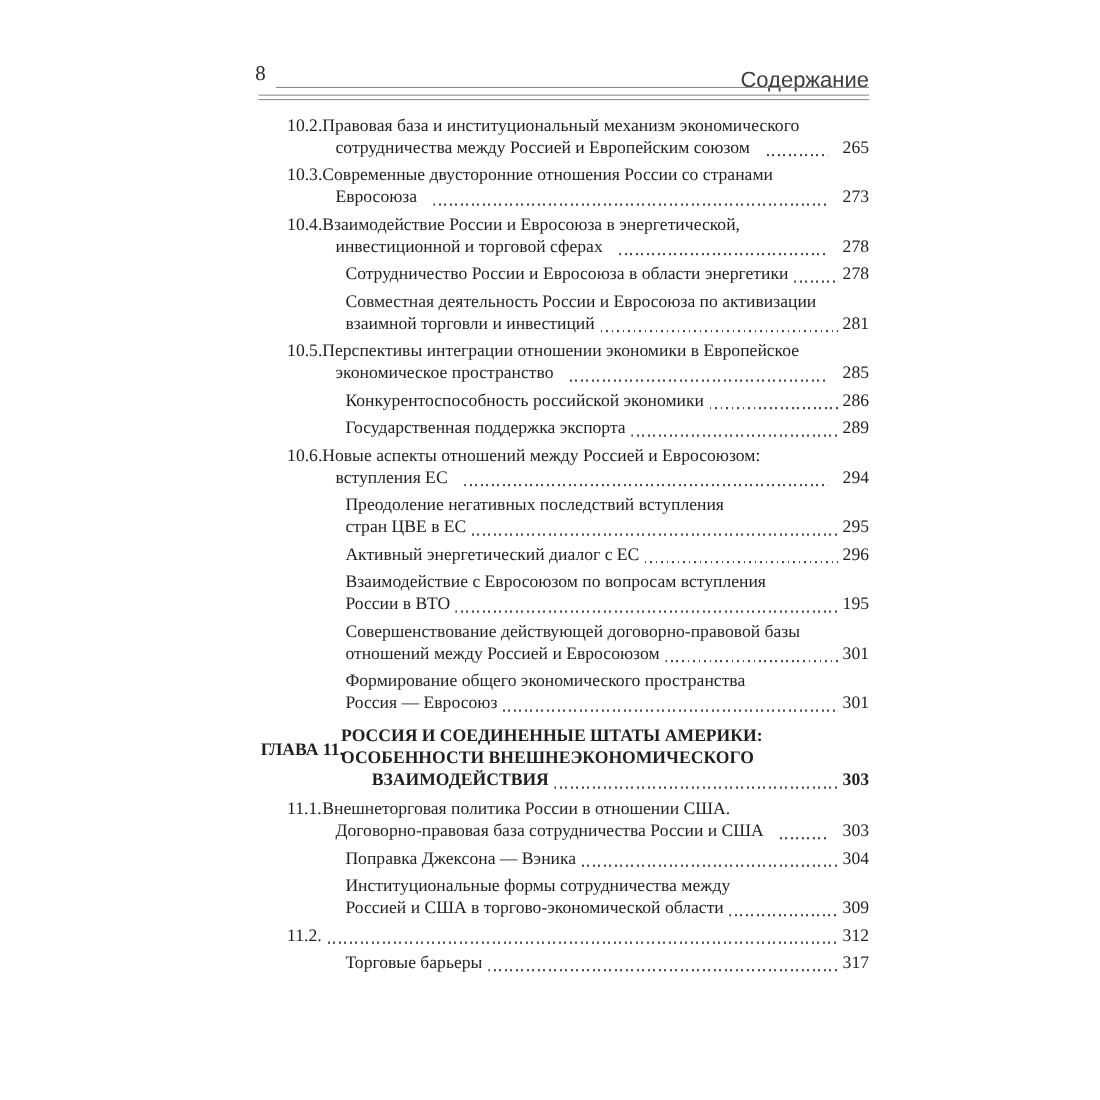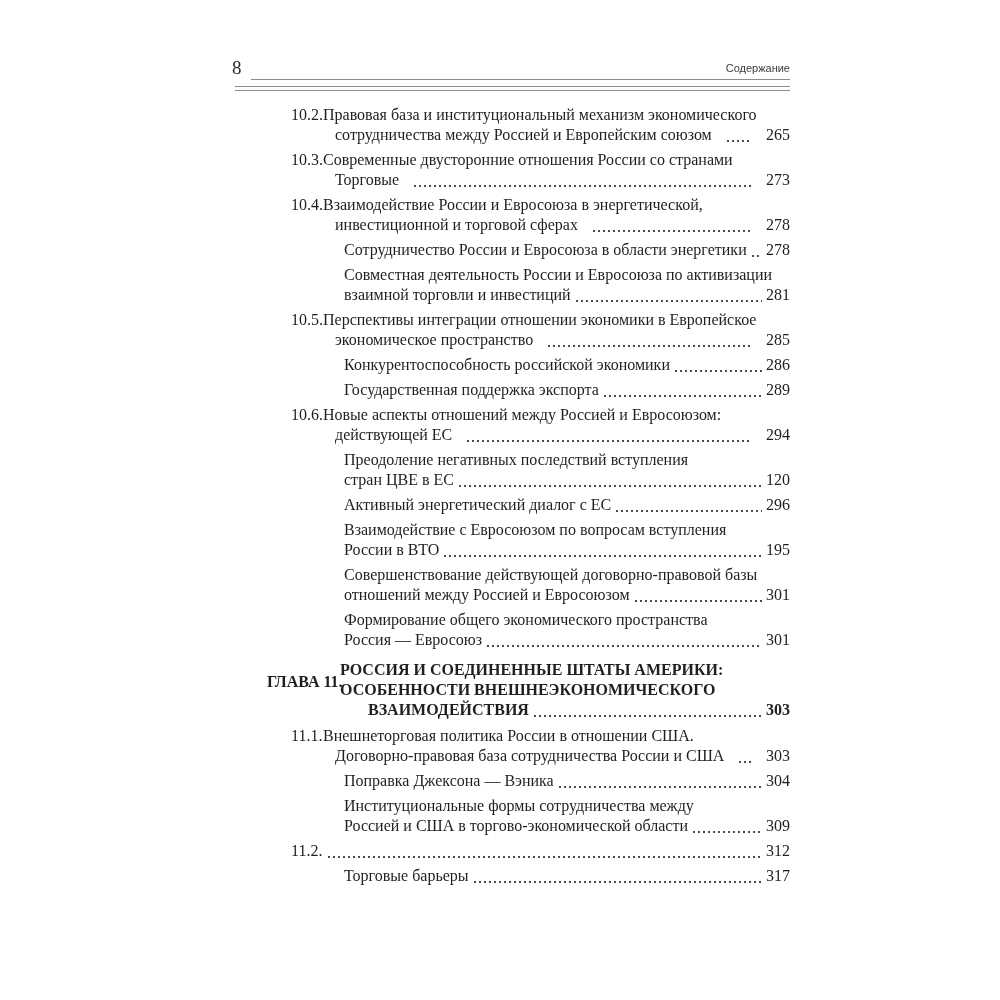--- a/index.html
+++ b/index.html
@@ -20,33 +20,33 @@
   }
   
   .hdr { position: relative; height: 34px; }
   .folio {
     position: absolute; left: -3px; top: 0;
     font-size: 19px; line-height: 20px; color: #2a2a2a;
   }
   .running {
     position: absolute; right: 0; top: 4px;
     font-family: "Liberation Sans", "DejaVu Sans", sans-serif;
-    font-size: 11px; color: #3c3c3c;
+    font-size: 20px; color: #3c3c3c;
   }
   .rule-single {
     position: absolute; left: 16px; right: 0; top: 21px;
     border-top: 1.4px solid #8c8c8c;
   }
   .rule-double {
     position: absolute; left: 0; right: 0; top: 28px; height: 3px;
     border-top: 1.2px solid #8c8c8c;
     border-bottom: 1.2px solid #8c8c8c;
   }
   
-  .toc { margin-top: 13px; margin-left: 30px; }
+  .toc { margin-top: 13px; }
   .entry { margin-bottom: 5px; }
   .line {
     display: flex;
     align-items: flex-end;
     font-size: 16px;
     line-height: 20px;
     white-space: nowrap;
   }
   .lvl1 { position: relative; padding-left: 58px; }
   .lvl1 .num { position: absolute; left: 26px; top: 0; }
@@ -96,21 +96,21 @@
           <span class="pg">265</span>
         </div>
       </div>
 
       <div class="entry lvl1">
         <div class="line">
           <span class="num">10.3.</span>
           <span class="txt">Современные двусторонние отношения России со странами</span>
         </div>
         <div class="line cont">
-          <span class="txt">Торговые</span>
+          <span class="txt">Евросоюза</span>
           <span class="leader"></span>
           <span class="pg">273</span>
         </div>
       </div>
 
       <div class="entry lvl1">
         <div class="line">
           <span class="num">10.4.</span>
           <span class="txt">Взаимодействие России и Евросоюза в энергетической,</span>
         </div>
@@ -167,34 +167,34 @@
           <span class="pg">289</span>
         </div>
       </div>
 
       <div class="entry lvl1">
         <div class="line">
           <span class="num">10.6.</span>
           <span class="txt">Новые аспекты отношений между Россией и Евросоюзом:</span>
         </div>
         <div class="line cont">
-          <span class="txt">действующей ЕС</span>
+          <span class="txt">вступления ЕС</span>
           <span class="leader"></span>
           <span class="pg">294</span>
         </div>
       </div>
 
       <div class="entry lvl2">
         <div class="line">
           <span class="txt">Преодоление негативных последствий вступления</span>
         </div>
         <div class="line">
           <span class="txt">стран ЦВЕ в ЕС</span>
           <span class="leader"></span>
-          <span class="pg">120</span>
+          <span class="pg">295</span>
         </div>
       </div>
 
       <div class="entry lvl2">
         <div class="line">
           <span class="txt">Активный энергетический диалог с ЕС</span>
           <span class="leader"></span>
           <span class="pg">296</span>
         </div>
       </div>

